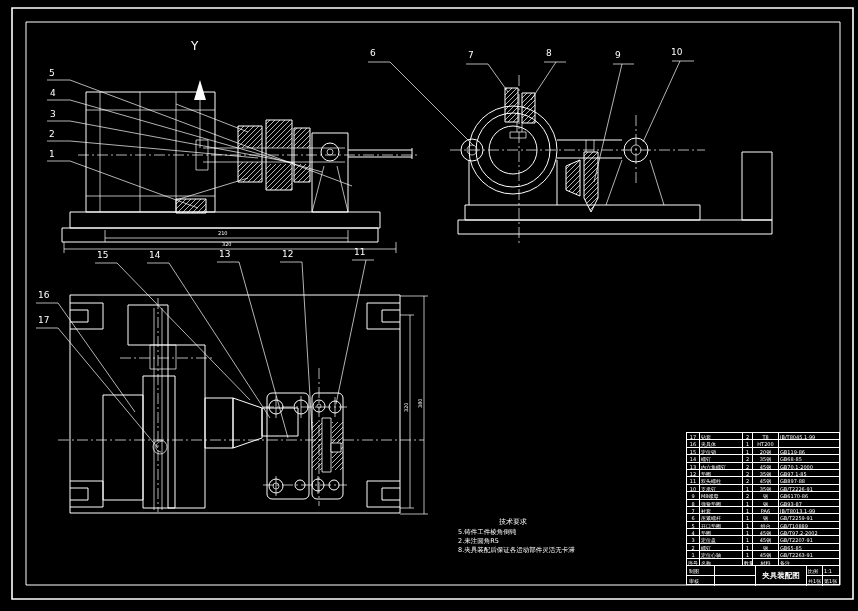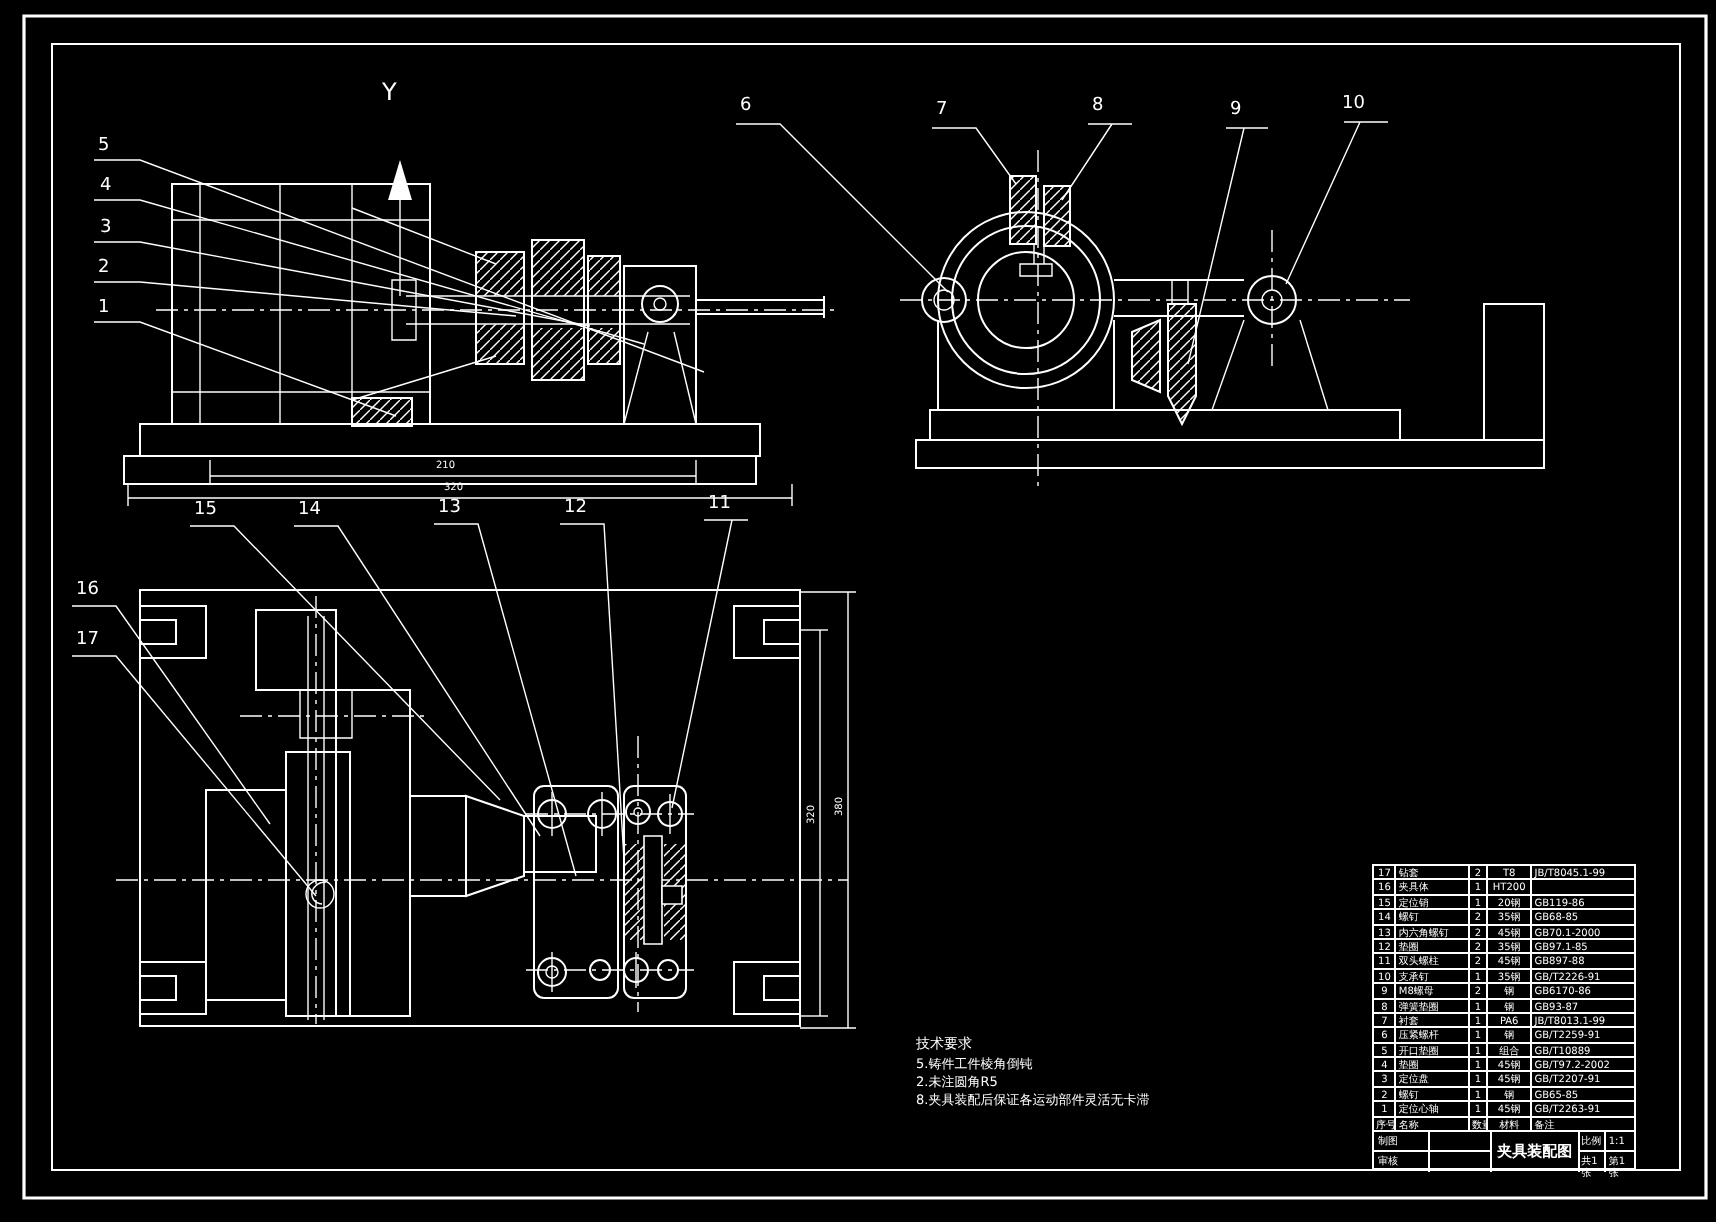--- a/index.html
+++ b/index.html
@@ -11,23 +11,23 @@
   .lt{stroke:#fff;stroke-width:.7;fill:none;}
   .cl{stroke:#fff;stroke-width:.7;fill:none;stroke-dasharray:11 3 2 3;}
   .hf{fill:url(#h1);stroke:none;}
   .sol{fill:#fff;stroke:none;}
   .blk{fill:#000;stroke:#fff;stroke-width:.8;}
   .co{position:absolute;font-size:9px;line-height:9px;color:#fff;letter-spacing:0;}
   .dim{position:absolute;font-size:5px;line-height:5px;color:#fff;}
   .dimv{transform:rotate(-90deg);transform-origin:left top;}
   .axis{position:absolute;font-size:12px;line-height:12px;color:#fff;}
   .notes{position:absolute;left:458px;top:518px;width:160px;font-size:6.5px;line-height:9px;color:#fff;}
-  .notes .nt{width:110px;font-size:7px;margin-bottom:1px;}
+  .notes .nt{text-align:center;width:110px;font-size:7px;margin-bottom:1px;}
   
-  .ptable{position:absolute;left:686px;top:432px;width:132px;height:153px;
+  .ptable{position:absolute;left:686px;top:432px;width:154px;height:153px;
           border:1px solid #fff;box-sizing:border-box;font-size:5px;line-height:6px;color:#fff;}
   .prow{display:flex;height:7.4px;border-bottom:1px solid #fff;box-sizing:border-box;overflow:hidden;}
   .prow span{display:block;border-right:1px solid #fff;box-sizing:border-box;overflow:hidden;
              white-space:nowrap;padding:1px 1px 0 1px;}
   .pc0{width:13px;text-align:center;}
   .pc1{width:43px;}
   .pc2{width:10px;text-align:center;}
   .pc3{width:26px;text-align:center;}
   .pc4{width:60px;border-right:none !important;}
   .phead span{font-size:5px;}

